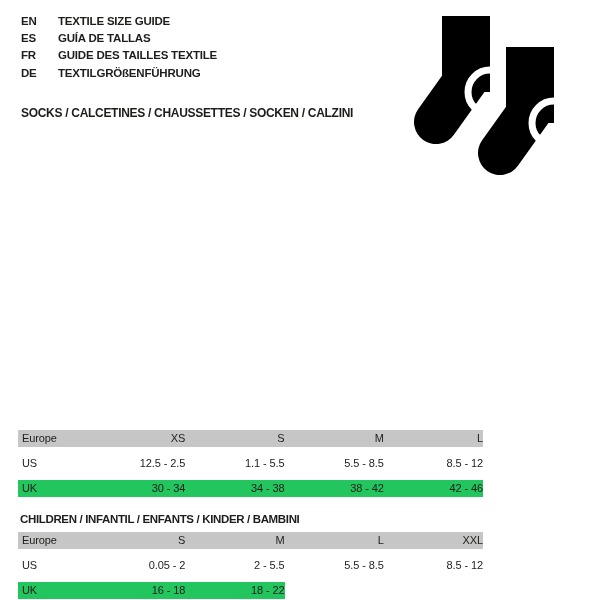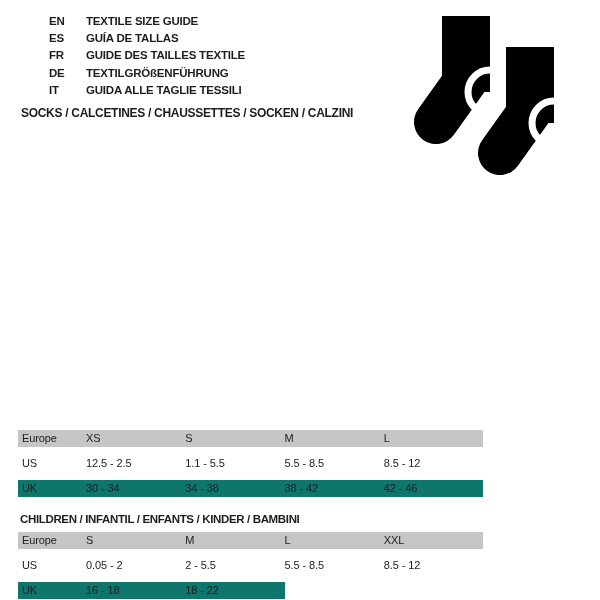--- a/index.html
+++ b/index.html
@@ -3,45 +3,45 @@
 <meta charset="utf-8">
 <style>
   html,body{margin:0;padding:0;background:#fff;}
   .page{
     position:relative;width:600px;height:600px;background:#fff;overflow:hidden;
     font-family:"Liberation Sans","DejaVu Sans",sans-serif;color:#1d1d1b;
   }
   
   .lang-list{position:absolute;left:21px;top:13px;}
   .lang-row{display:flex;line-height:17.2px;font-weight:bold;font-size:11.5px;letter-spacing:-0.2px;}
-  .lang-code{width:37px;flex:0 0 37px;margin-left:28px;}
+  .lang-code{width:37px;flex:0 0 37px;}
   .category{
     position:absolute;left:21px;top:104px;font-weight:bold;font-size:12px;
     letter-spacing:-0.3px;line-height:18px;white-space:nowrap;text-align:right;
   }
   
   .socks-svg{position:absolute;left:410px;top:16px;width:150px;height:165px;}
   
   .table-title{
     position:absolute;left:20px;font-weight:bold;font-size:11.5px;
     letter-spacing:-0.35px;line-height:14px;white-space:nowrap;
   }
   #title-adults{top:407px;}
   #title-children{top:512px;}
   .size-table{
     position:absolute;left:18px;width:465px;display:grid;
     grid-template-columns:68px repeat(4,1fr);grid-auto-rows:17px;row-gap:8px;
     font-size:11px;letter-spacing:-0.1px;
   }
   #table-adults{top:430px;}
   #table-children{top:532px;}
-  .cell{line-height:17px;text-align:left;white-space:nowrap;}
+  .cell{line-height:17px;text-align:right;white-space:nowrap;}
   .cell.first{text-align:left;padding-left:4px;}
   .cell.head{background:#c6c6c6;}
-  .cell.alt{background:#0f766e;}
+  .cell.alt{background:#22c55e;}
 </style>
 </head>
 <body>
 
 <div class="page">
 
   <div class="lang-list">
     <div class="lang-row">
       <span class="lang-code">EN</span>
       <span class="lang-label">TEXTILE SIZE GUIDE</span>
@@ -50,24 +50,20 @@
       <span class="lang-code">ES</span>
       <span class="lang-label">GUÍA DE TALLAS</span>
     </div>
     <div class="lang-row">
       <span class="lang-code">FR</span>
       <span class="lang-label">GUIDE DES TAILLES TEXTILE</span>
     </div>
     <div class="lang-row">
       <span class="lang-code">DE</span>
       <span class="lang-label">TEXTILGRÖßENFÜHRUNG</span>
-    </div>
-    <div class="lang-row">
-      <span class="lang-code">IT</span>
-      <span class="lang-label">GUIDA ALLE TAGLIE TESSILI</span>
     </div>
   </div>
 
   <div class="category">SOCKS / CALCETINES / CHAUSSETTES / SOCKEN / CALZINI</div>
 
   <svg class="socks-svg" viewBox="0 0 150 165" xmlns="http://www.w3.org/2000/svg">
 
     <g>
       <rect x="32" y="0" width="48" height="76" fill="#000"></rect>
       <line x1="56" y1="64" x2="26" y2="106" stroke="#000" stroke-width="44" stroke-linecap="round"></line>

